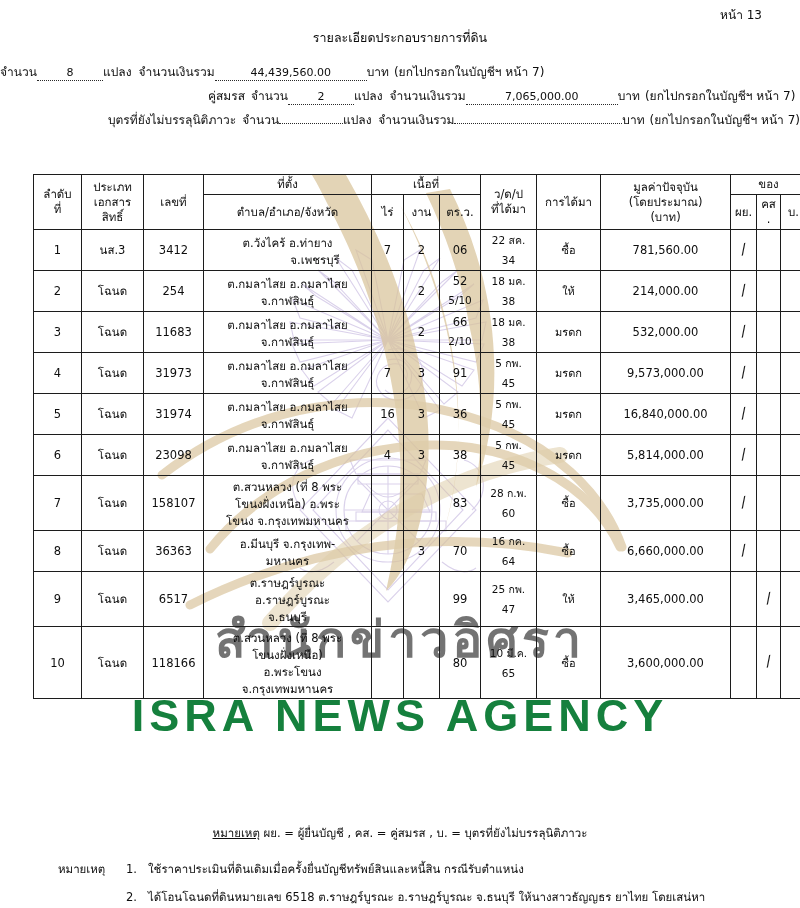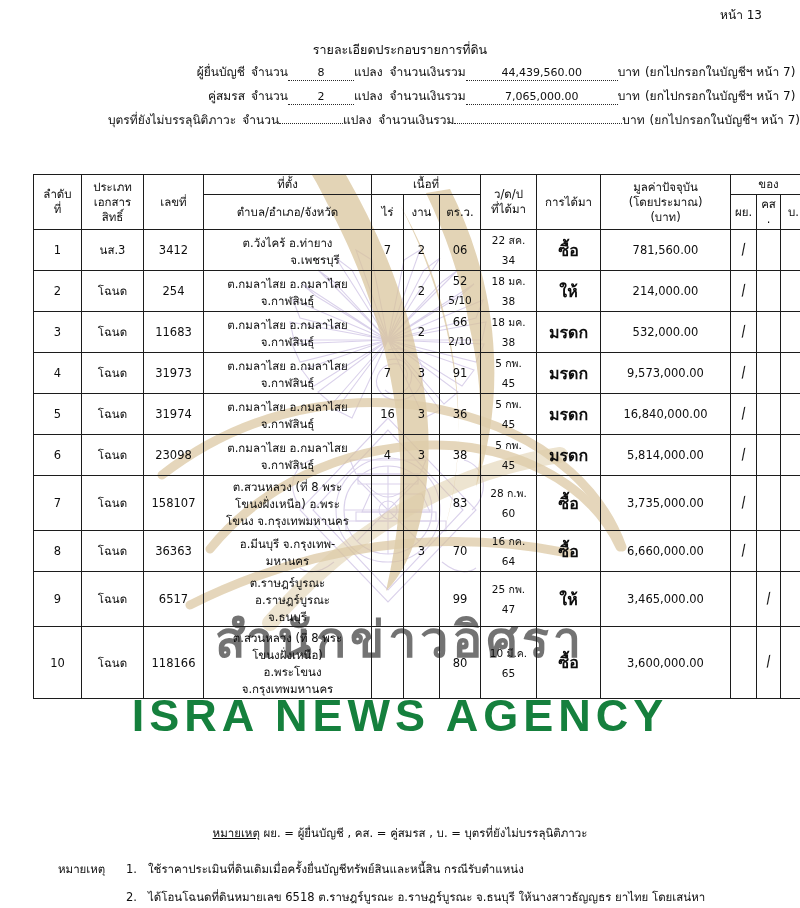--- a/index.html
+++ b/index.html
@@ -74,21 +74,21 @@
 
   .page-no {
     position: absolute;
     right: 38px;
     top: 5px;
     font-size: 12px;
   }
   .doc-title {
     position: absolute;
     left: 0;
-    top: 40px;
+    top: 28px;
     width: 800px;
     text-align: center;
     font-size: 12.5px;
   }
 
   
   .summary {
     position: absolute;
     left: 0;
     top: 62px;
@@ -159,21 +159,21 @@
   td.loc .ind1 { padding-left: 0px; }
   td.loc .ind2 { padding-left: 55px; }
   td.loc .ind3 { padding-left: 10px; }
   td.area { font-size: 11.5px; }
   td.date {
     font-size: 10.5px;
     line-height: 20px;
     padding: 1px 0;
   }
   td.date .d1, td.date .d2 { display: block; }
-  td.acq  { font-size: 16px; font-weight: bold; }
+  td.acq  { font-size: 11px; }
   td.value{ font-size: 11.5px; }
   .sqw { line-height: 19px; margin-top: 44px; }
   .sqw .t { display: block; }
   .sqw .b { display: block; font-size: 10.5px; }
 
   .check {
     display: inline-block;
     font-size: 15px;
     line-height: 1;
     transform: rotate(-6deg) translateY(-1px);
@@ -287,21 +287,20 @@
 </div>
 
 <div class="page">
 
   <div class="page-no">หน้า 13</div>
   <div class="doc-title">รายละเอียดประกอบรายการที่ดิน</div>
 
   <div class="summary">
 
     <div class="sum-row r1">
-      <span class="lead"><span>ผู้ยื่นบัญชี</span></span>
       <span>จำนวน</span>
       <span class="fill plots">8</span>
       <span>แปลง</span>
       <span class="gap"></span>
       <span>จำนวนเงินรวม</span>
       <span class="fill amount">44,439,560.00</span>
       <span>บาท</span>
       <span class="tail">(ยกไปกรอกในบัญชีฯ หน้า 7)</span>
     </div>
 

